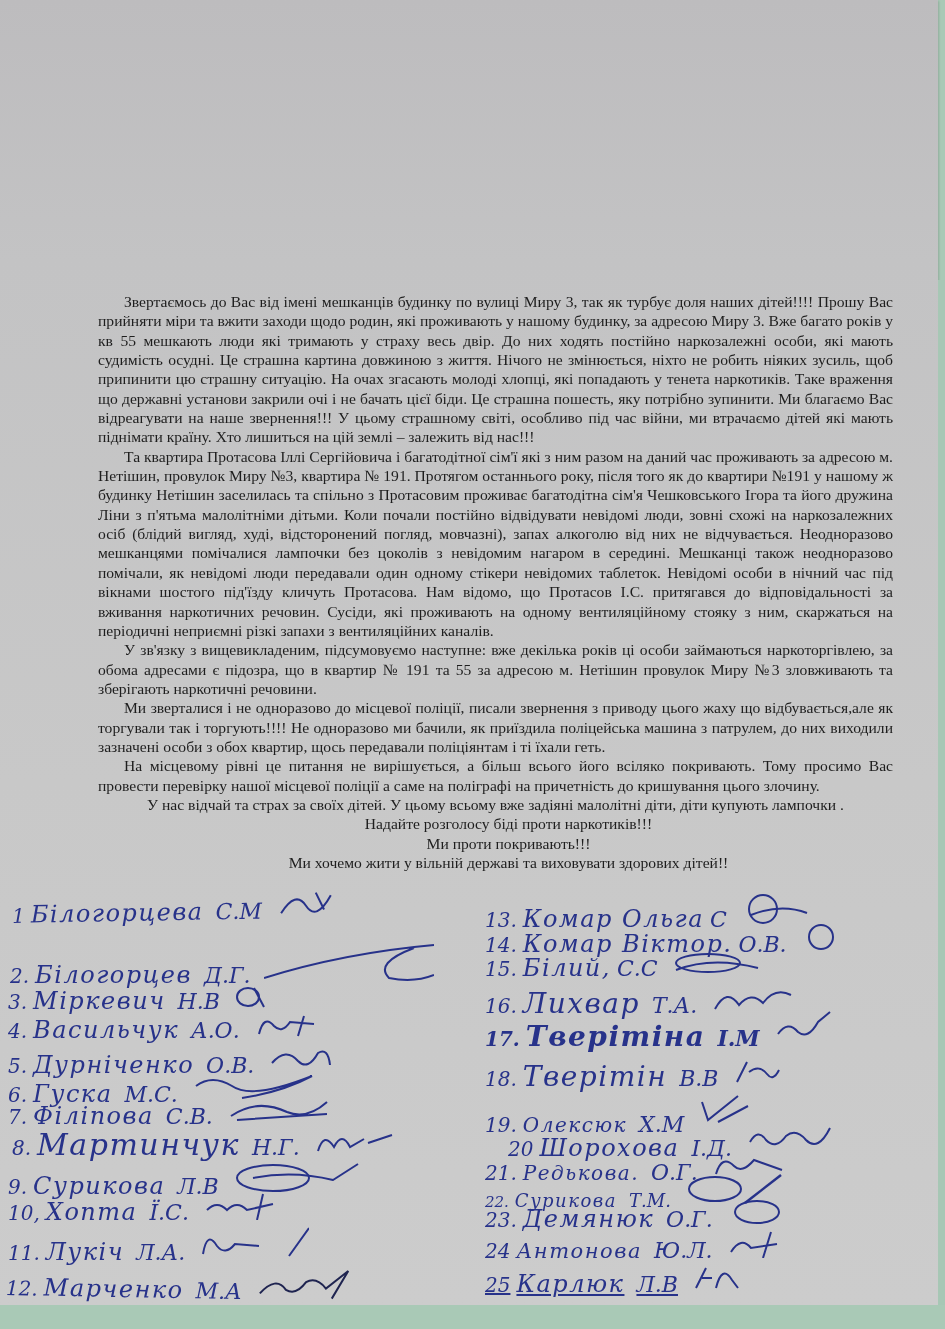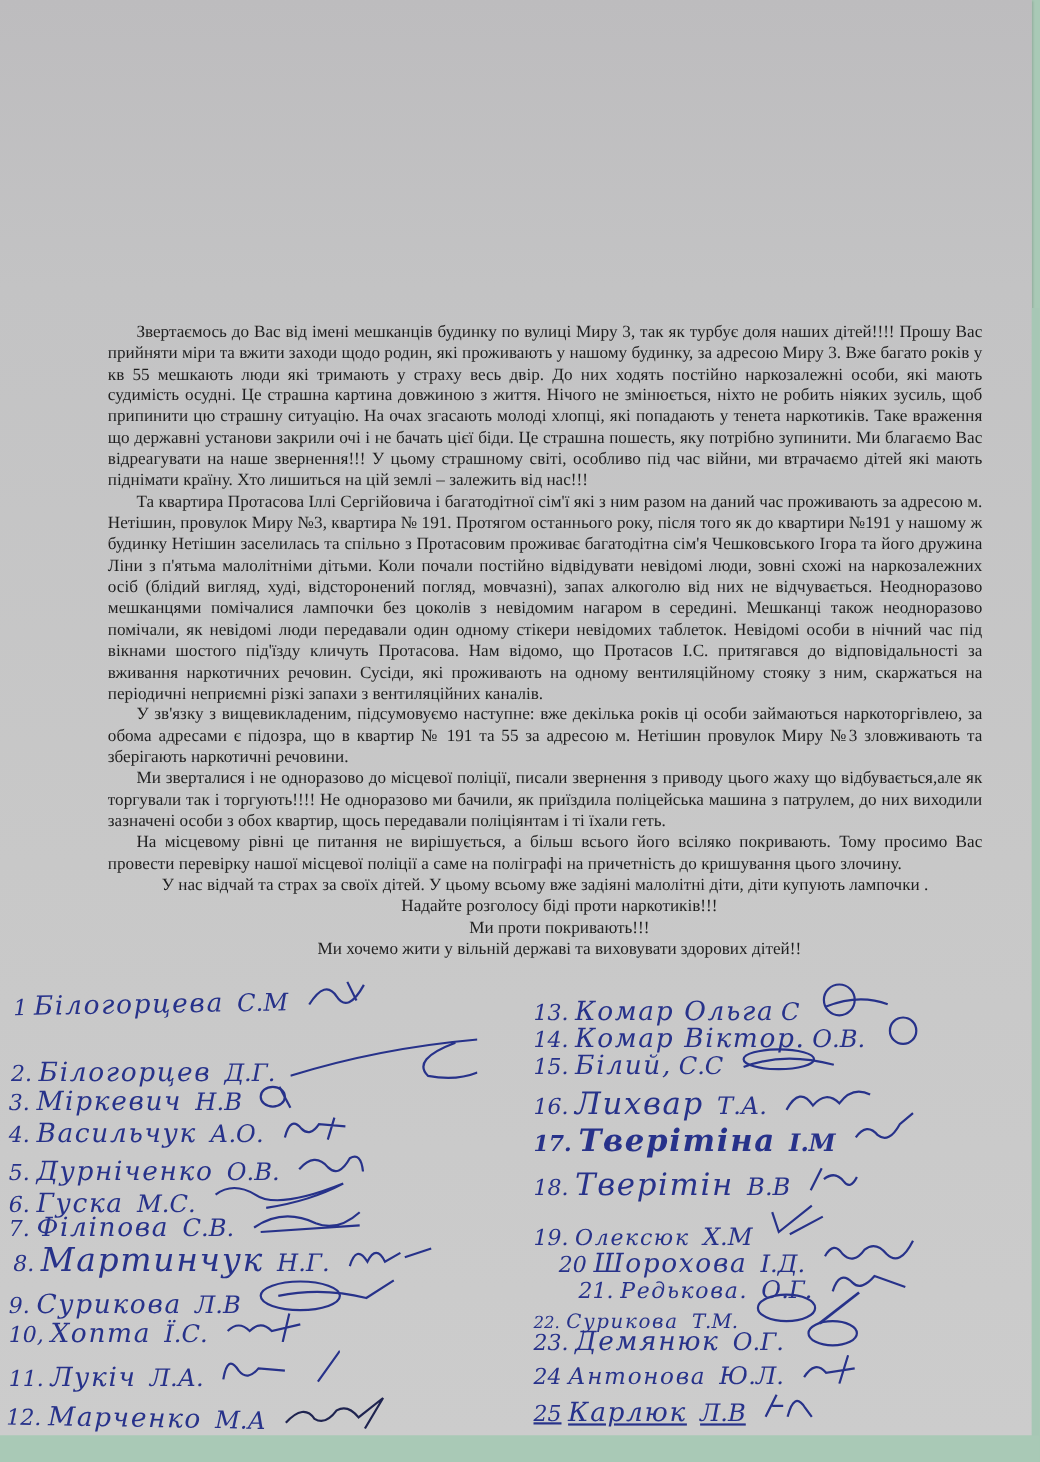--- a/index.html
+++ b/index.html
@@ -259,21 +259,21 @@
     <div class="sig-row" style="left:508px;top:1122px;">
       <span class="sig-num">20</span>
       <span class="sig-name">Шорохова</span>
       <span class="sig-initials">І.Д.</span>
       <span class="sig-mark">
           <svg width="90" height="34">
             <path d="M4 20 Q12 6 20 18 Q30 28 40 14 Q50 6 60 18 Q72 30 84 6" stroke="#27328a" stroke-width="2" fill="none"></path>
           </svg>
         </span>
     </div>
-    <div class="sig-row" style="left:485px;top:1150px;margin-left:41px;">
+    <div class="sig-row" style="left:485px;top:1150px;">
       <span class="sig-num">21.</span>
       <span class="sig-name" style="font-size:20px">Редькова.</span>
       <span class="sig-initials">О.Г.</span>
       <span class="sig-mark">
           <svg width="80" height="30">
             <path d="M4 24 Q10 4 22 16 Q30 24 42 10 L70 20" stroke="#27328a" stroke-width="2" fill="none"></path>
           </svg>
         </span>
     </div>
     <div class="sig-row" style="left:485px;top:1173px;">

